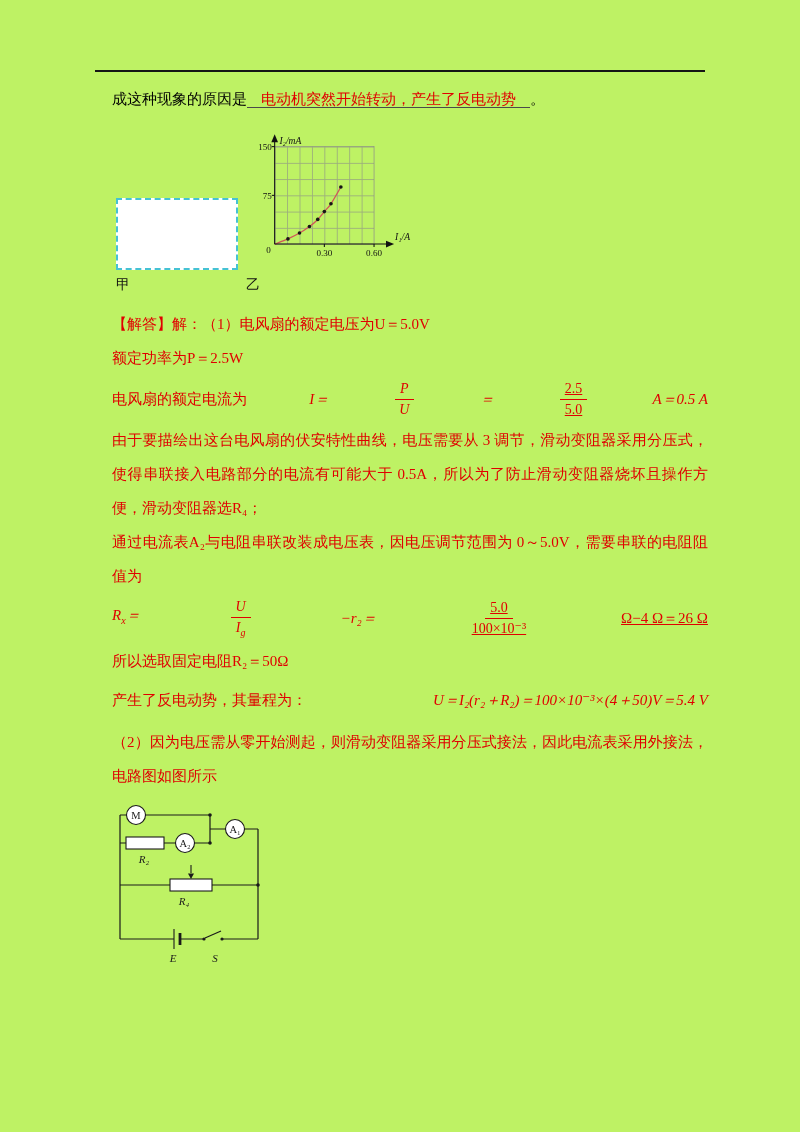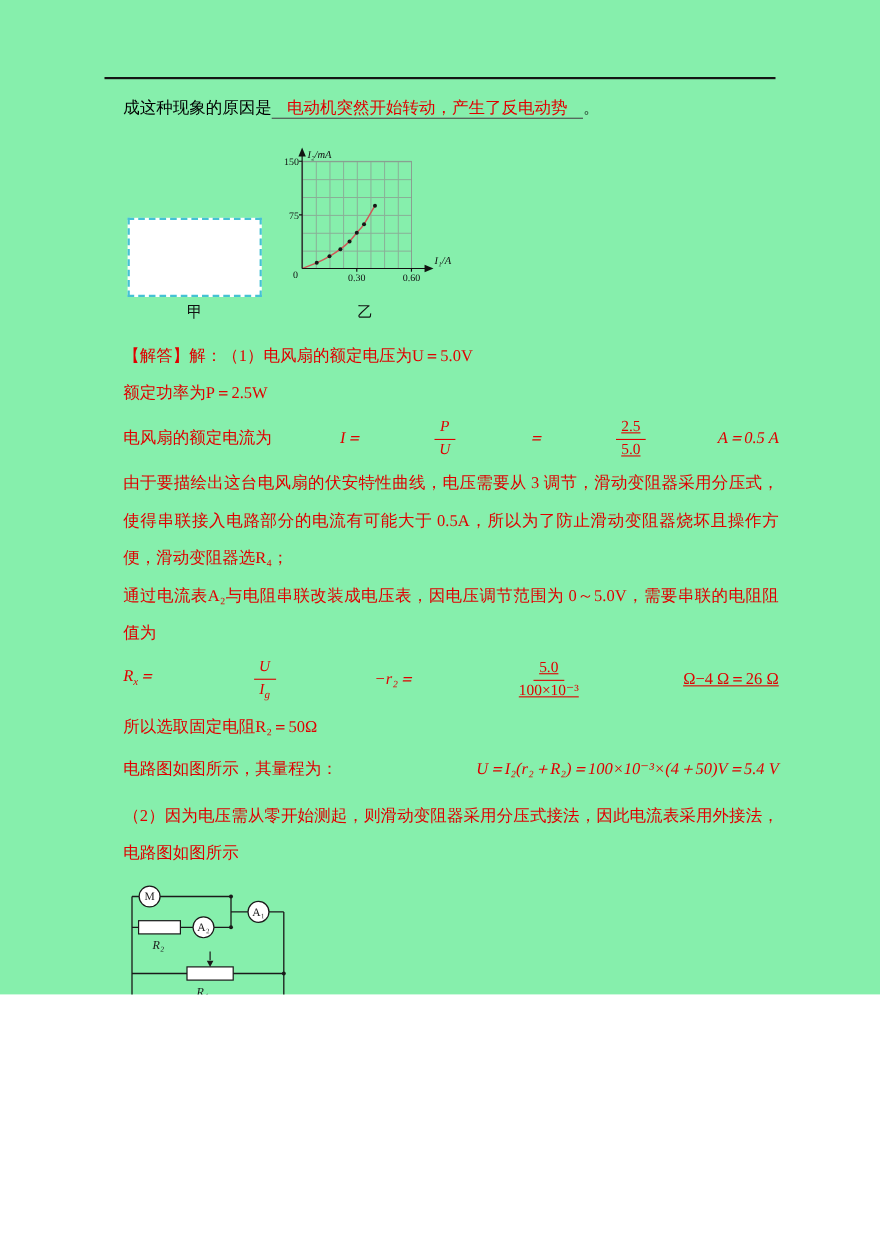--- a/index.html
+++ b/index.html
@@ -2,32 +2,32 @@
 <html><head>
 <meta charset="utf-8">
 <style>
   * { margin:0; padding:0; box-sizing:border-box; }
   html,body { background:#ffffff; }
   body {
     width:800px; height:1132px;
     font-family:"Liberation Serif","DejaVu Serif",serif;
     color:#000;
   }
-  .page { position:relative; width:800px; height:904px; overflow:hidden; background:#86efac; }
+  .page { position:relative; width:800px; height:1132px; overflow:hidden; background:#bef264; }
   .top-rule { margin:70px 95px 0 95px; border-top:2px solid #151515; }
 
   .intro { margin:16px 92px 0 112px; font-size:15px; line-height:23px; }
   .answer {
     color:#e00000;
     border-bottom:1px solid #4a4a4a;
     padding:0 14px;
   }
 
   .figure-row { display:flex; align-items:flex-end; margin:20px 0 0 116px; gap:8px; }
-  .fig-col { display:flex; flex-direction:column; align-items:center; }
+  .fig-col { display:flex; flex-direction:column; align-items:flex-start; }
   .dashed-box { width:122px; height:72px; border:2px dashed #45c2d4; background:#fff; }
   .fig-caption { margin-top:7px; font-size:14px; line-height:16px; color:#111; }
   .graph-col .fig-caption { margin-top:2px; }
 
   .solution { margin:14px 92px 0 112px; color:#e00000; font-size:15px; }
   .solution p.textline { line-height:34px; text-align:justify; text-justify:inter-ideograph; }
   .formula-line { line-height:34px; margin:5px 0; display:flex; align-items:center; flex-wrap:nowrap;justify-content:space-between; }
   .formula-line .prefix { font-style:normal; margin-right:2px; }
   .math { font-style:italic; font-family:"Liberation Serif","DejaVu Serif",serif; }
   .rm { font-style:normal;text-decoration:underline; }
@@ -133,21 +133,21 @@
       <span class="frac rm">
           <span class="num">5.0</span>
           <span class="den">100×10⁻³</span>
         </span>
       <span class="rm">Ω−4 Ω＝26 Ω</span>
     </div>
 
     <p class="textline">所以选取固定电阻R₂＝50Ω</p>
 
     <div class="formula-line">
-      <span class="prefix">电路图如图所示，其量程为：</span>
+      <span class="prefix">产生了反电动势，其量程为：</span>
       <span class="math">U＝I₂(r₂＋R₂)＝100×10⁻³×(4＋50)V＝5.4 V</span>
     </div>
 
     <p class="textline mt8">（2）因为电压需从零开始测起，则滑动变阻器采用分压式接法，因此电流表采用外接法，电路图如图所示</p>
 
     <div class="circuit-wrap">
       <svg class="circuit-svg" width="160" height="172" viewBox="0 0 160 172">
         <g stroke="#1a1a1a" stroke-width="1.2" fill="none">
           <path d="M6,14 H96 M6,14 V138 M6,42 H96 M96,14 V42 M96,28 H144 M144,28 V138 M6,84 H144 M6,138 H60 M66,138 H89 M109,138 H144"></path>
           <path d="M60,128 V148" stroke-width="1.1"></path>

